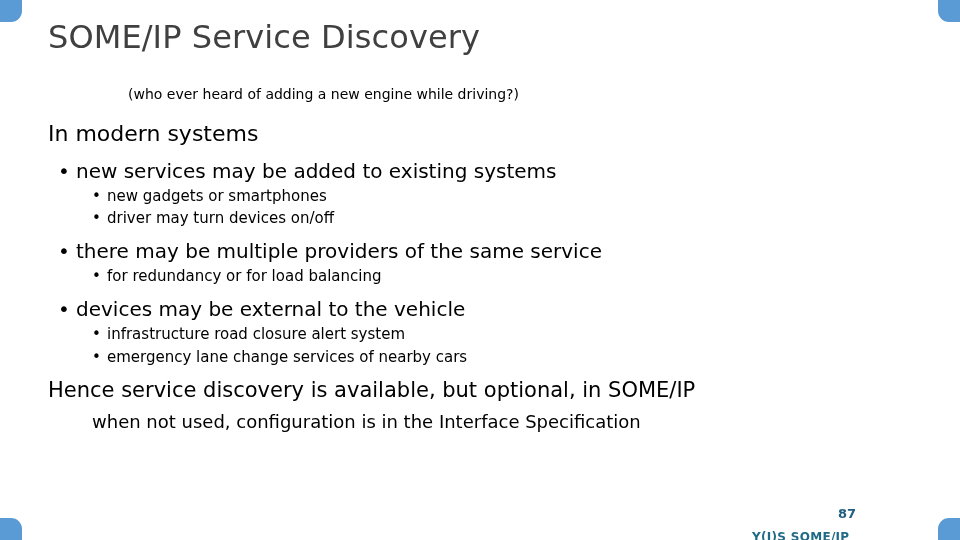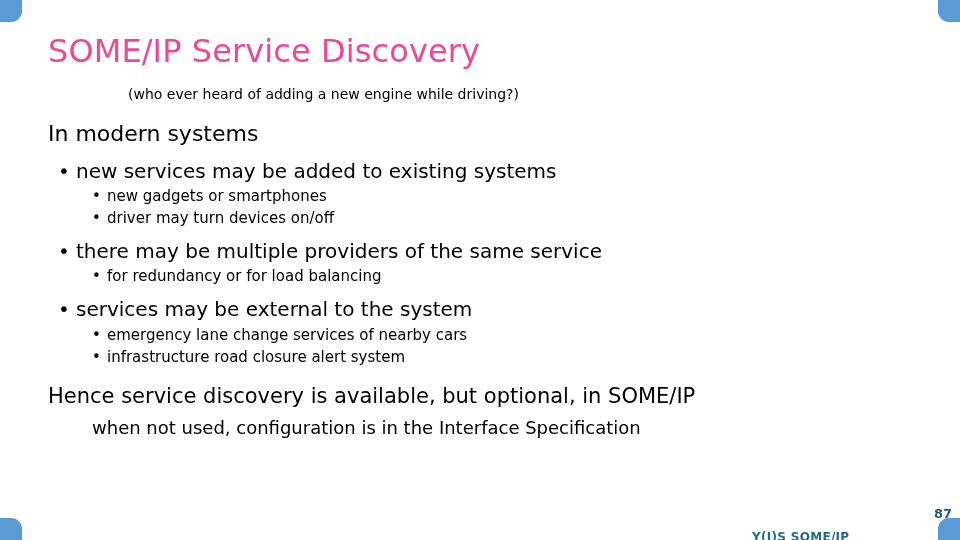--- a/index.html
+++ b/index.html
@@ -32,25 +32,25 @@
   }
   .corner-tl { top: 0;    left: 0;    border-bottom-right-radius: 11px; }
   .corner-tr { top: 0;    right: 0;   border-bottom-left-radius: 11px; }
   .corner-bl { bottom: 0; left: 0;    border-top-right-radius: 11px; }
   .corner-br { bottom: 0; right: 0;   border-top-left-radius: 11px; }
 
   
   .title {
     position: absolute;
     left: 48px;
-    top: 32px;
+    top: 18px;
     font-size: 32px;
     font-weight: 400;
     letter-spacing: 0.1px;
-    color: #ec4899;
+    color: #404040;
     white-space: nowrap;
   }
 
   
   .content {
     position: absolute;
     left: 48px;
     top: 84px;
     width: 880px;
   }
@@ -105,21 +105,21 @@
   }
   .bullet2 .dot {
     display: inline-block;
     width: 15px;
   }
   .bullet2.tight { margin-top: 1px; }
 
   .closing {
     font-size: 21px;
     line-height: 29px;
-    margin-top: 14px;
+    margin-top: 8px;
     white-space: nowrap;
   }
   .closing-sub {
     font-size: 18px;
     line-height: 26px;
     padding-left: 44px;
     margin-top: 4px;
     white-space: nowrap;
   }
 
@@ -130,21 +130,21 @@
     top: 506px;
     font-size: 12px;
     font-weight: 700;
     color: #1f6a86;
     letter-spacing: 0.3px;
     white-space: nowrap;
     margin-top: 24px;
   }
   .footer-page {
     position: absolute;
-    left: 934px;
+    left: 838px;
     top: 506px;
     font-size: 13px;
     font-weight: 700;
     color: #1f5f7d;
     white-space: nowrap;
   }
 </style>
 </head>
 <body>
 
@@ -166,23 +166,23 @@
     <div class="heading2">In modern systems</div>
 
     <div class="bullet1"><span class="dot">•</span><span>new services may be added to existing systems</span></div>
     <div class="bullet2"><span class="dot">•</span><span>new gadgets or smartphones</span></div>
 
     <div class="bullet2"><span class="dot">•</span><span>driver may turn devices on/off</span></div>
 
     <div class="bullet1"><span class="dot">•</span><span>there may be multiple providers of the same service</span></div>
     <div class="bullet2"><span class="dot">•</span><span>for redundancy or for load balancing</span></div>
 
-    <div class="bullet1"><span class="dot">•</span><span>services may be external to the system</span></div>
+    <div class="bullet1"><span class="dot">•</span><span>devices may be external to the vehicle</span></div>
+    <div class="bullet2"><span class="dot">•</span><span>infrastructure road closure alert system</span></div>
     <div class="bullet2 tight"><span class="dot">•</span><span>emergency lane change services of nearby cars</span></div>
-    <div class="bullet2"><span class="dot">•</span><span>infrastructure road closure alert system</span></div>
 
     <div class="closing">Hence service discovery is available, but optional, in SOME/IP</div>
     <div class="closing-sub">when not used, configuration is in the Interface Specification</div>
 
   </div>
 
   <div class="footer-brand">Y(J)S  SOME/IP</div>
   <div class="footer-page">87</div>
 
 </div>

